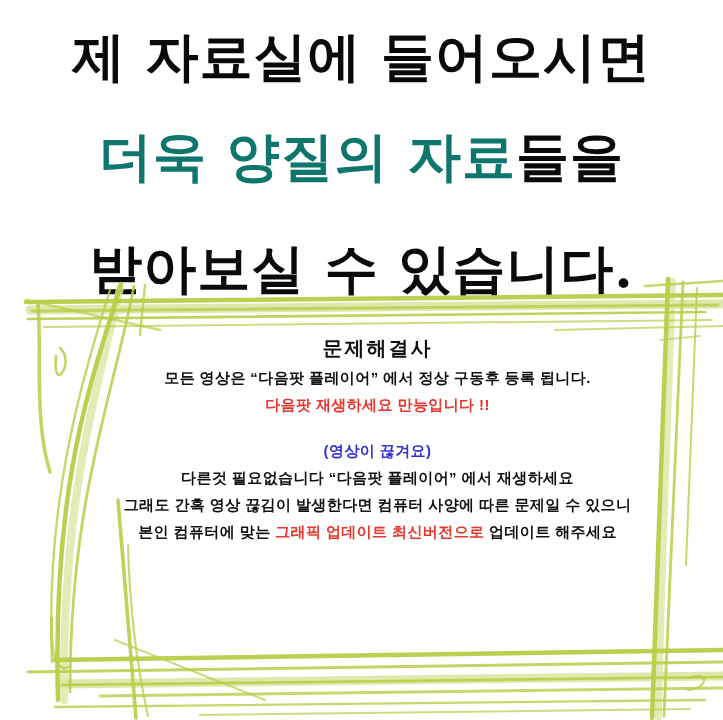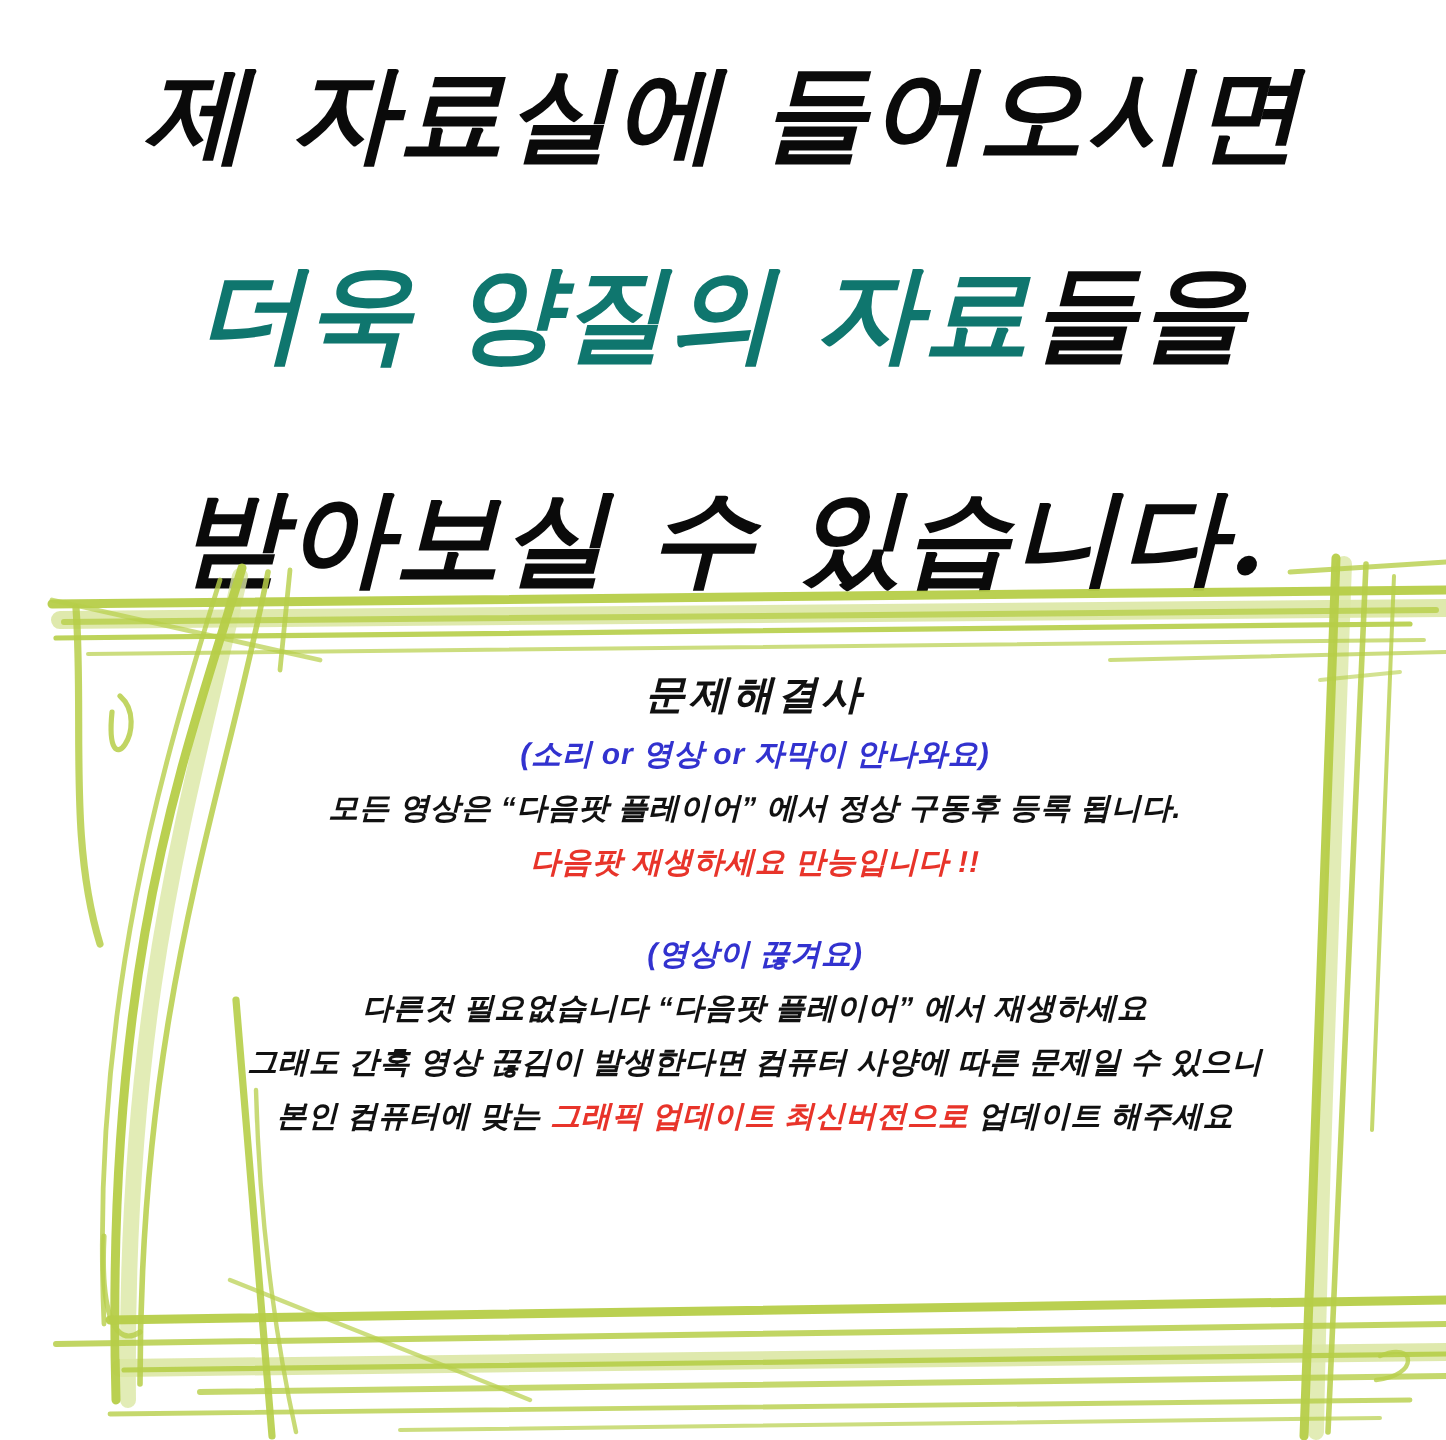--- a/index.html
+++ b/index.html
@@ -1,20 +1,20 @@
 <!DOCTYPE html>
 <html><head>
 <meta charset="utf-8">
 <style>
   html,body{margin:0;padding:0;}
   body{
     width:723px;height:720px;position:relative;background:#ffffff;overflow:hidden;
     font-family:"Liberation Sans",sans-serif;
   }
-  .page{position:absolute;inset:0;font-style:italic;}
+  .page{position:absolute;inset:0;}
 
   
   .header{position:absolute;top:18px;left:0;width:723px;text-align:center;}
   .h-line{
     font-family:"DejaVu Serif",serif;
     font-weight:600;color:#0a0a0a;
     font-size:53px;letter-spacing:1px;white-space:nowrap;
   }
   .h-line1{margin-top:4px;}
   .h-line2{margin-top:28px;}
@@ -89,21 +89,20 @@
       <path d="M62,685 L723,677" stroke-width="2.6" opacity="0.9"></path>
       <path d="M100,696 L723,688" stroke-width="3" opacity="0.8"></path>
       <path d="M55,707 L705,700" stroke-width="2.4" opacity="0.8"></path>
       <path d="M200,715 L690,709" stroke-width="2" opacity="0.7"></path>
       <path d="M115,640 L265,700" stroke-width="2.2" opacity="0.7"></path>
     </g>
   </svg>
 
   <div class="board">
     <div class="b-title">문제해결사</div>
-    <div class="b-line b-blue">(소리 or 영상 or 자막이 안나와요)</div>
     <div class="b-line">모든 영상은  “다음팟 플레이어”  에서 정상 구동후 등록 됩니다.</div>
     <div class="b-line b-red">다음팟 재생하세요 만능입니다 !!</div>
     <div class="b-gap"></div>
     <div class="b-line b-blue">(영상이 끊겨요)</div>
     <div class="b-line">다른것 필요없습니다  “다음팟 플레이어” 에서 재생하세요</div>
     <div class="b-line">그래도 간혹 영상 끊김이 발생한다면 컴퓨터 사양에 따른 문제일 수 있으니</div>
     <div class="b-line"><span>본인 컴퓨터에 맞는 </span><span class="b-red">그래픽 업데이트 최신버전으로</span><span> 업데이트 해주세요</span></div>
   </div>
 
 </div>

